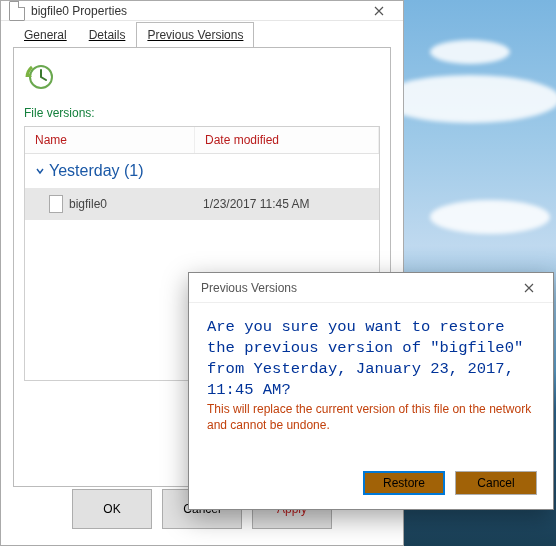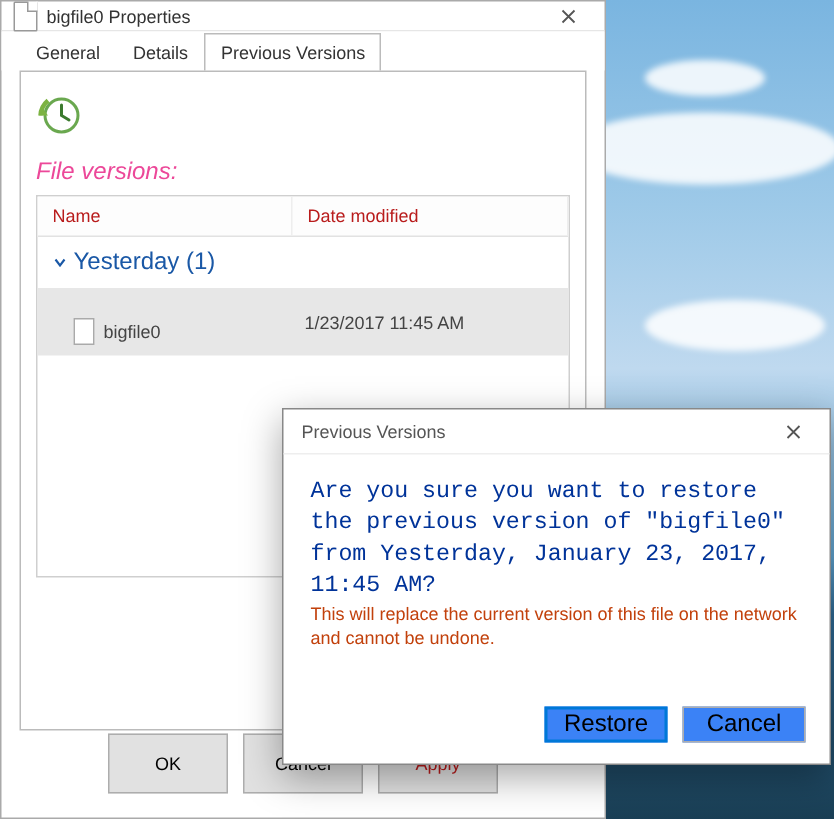--- a/index.html
+++ b/index.html
@@ -70,20 +70,21 @@
     display: flex; align-items: center; justify-content: center;
     color: #666; font-family: Arial;
   }
   .close-x svg { width: 10px; height: 10px; }
 
   
   .tabrow {
     display: flex;
     padding-left: 12px;
     background: #fff;
+    text-decoration: underline;
   }
   .tab {
     padding: 5px 10px;
     font-size: 12px;
     color: #333;
     border: 1px solid transparent;
     border-bottom: none;
     position: relative;
     top: 1px;
   }
@@ -101,21 +102,21 @@
     position: relative;
   }
 
   .hint-row { display: flex; gap: 10px; margin: 4px 0 14px 0; }
   .clock-icon {
     width: 30px; height: 30px;
     display: flex; align-items: center; justify-content: center;
   }
   .hint-text { font-size: 12px; color: #333; line-height: 1.35; }
 
-  .section-label { font-size: 16px; margin: 6px 0; color: #ec4899; font-style: italic; }
+  .section-label { font-size: 12px; margin: 6px 0; color: #15803d; }
 
   .filelist {
     border: 1px solid #cfcfcf;
     height: 255px;
     overflow: hidden;
   }
   .filelist-header {
     display: flex;
     border-bottom: 1px solid #e2e2e2;
     background: #fdfdfd;
@@ -135,21 +136,21 @@
   }
   .chevron {
     width: 10px; height: 10px; margin-right: 4px;
   }
   .file-row {
     display: flex; align-items: center;
     background: #e7e7e7;
     padding: 5px 0;
   }
   .file-row .cell { font-size: 12px; color: #444; padding: 2px 8px; }
-  .file-row .cell.name { width: 170px; display: flex; align-items: center; gap: 6px; padding-left: 24px; margin-top: 13px; }
+  .file-row .cell.name { width: 170px; display: flex; align-items: center; gap: 6px; padding-left: 24px; }
   .file-row .cell.date { flex: 1; }
   .doc-icon {
     width: 14px; height: 18px;
     background: #fff; border: 1px solid #aaa;
     position: relative;
   }
 
   .btnrow {
     position: absolute;
     left: 0; right: 0; bottom: 8px;
@@ -191,23 +192,23 @@
     color: #c2410c; font-size: 12px;
     line-height: 1.35;
     margin-bottom: 18px;
   }
   .dlg-btnrow {
     display: flex; justify-content: flex-end; gap: 10px;
     padding: 10px 16px 14px 16px;
   }
   .dlg-btn {
     min-width: 82px; height: 24px;
-    background: #3b82f6;
+    background: #a16207;
     border: 1px solid #adadad;
-    font-size: 16px;
+    font-size: 12px;
     display: flex; align-items: center; justify-content: center;
   }
   .dlg-btn.primary { border: 2px solid #0078d7; }
 </style>
 </head>
 <body>
 
 <div class="desktop">
   <div class="cloud c1"></div>
   <div class="cloud c2"></div>

